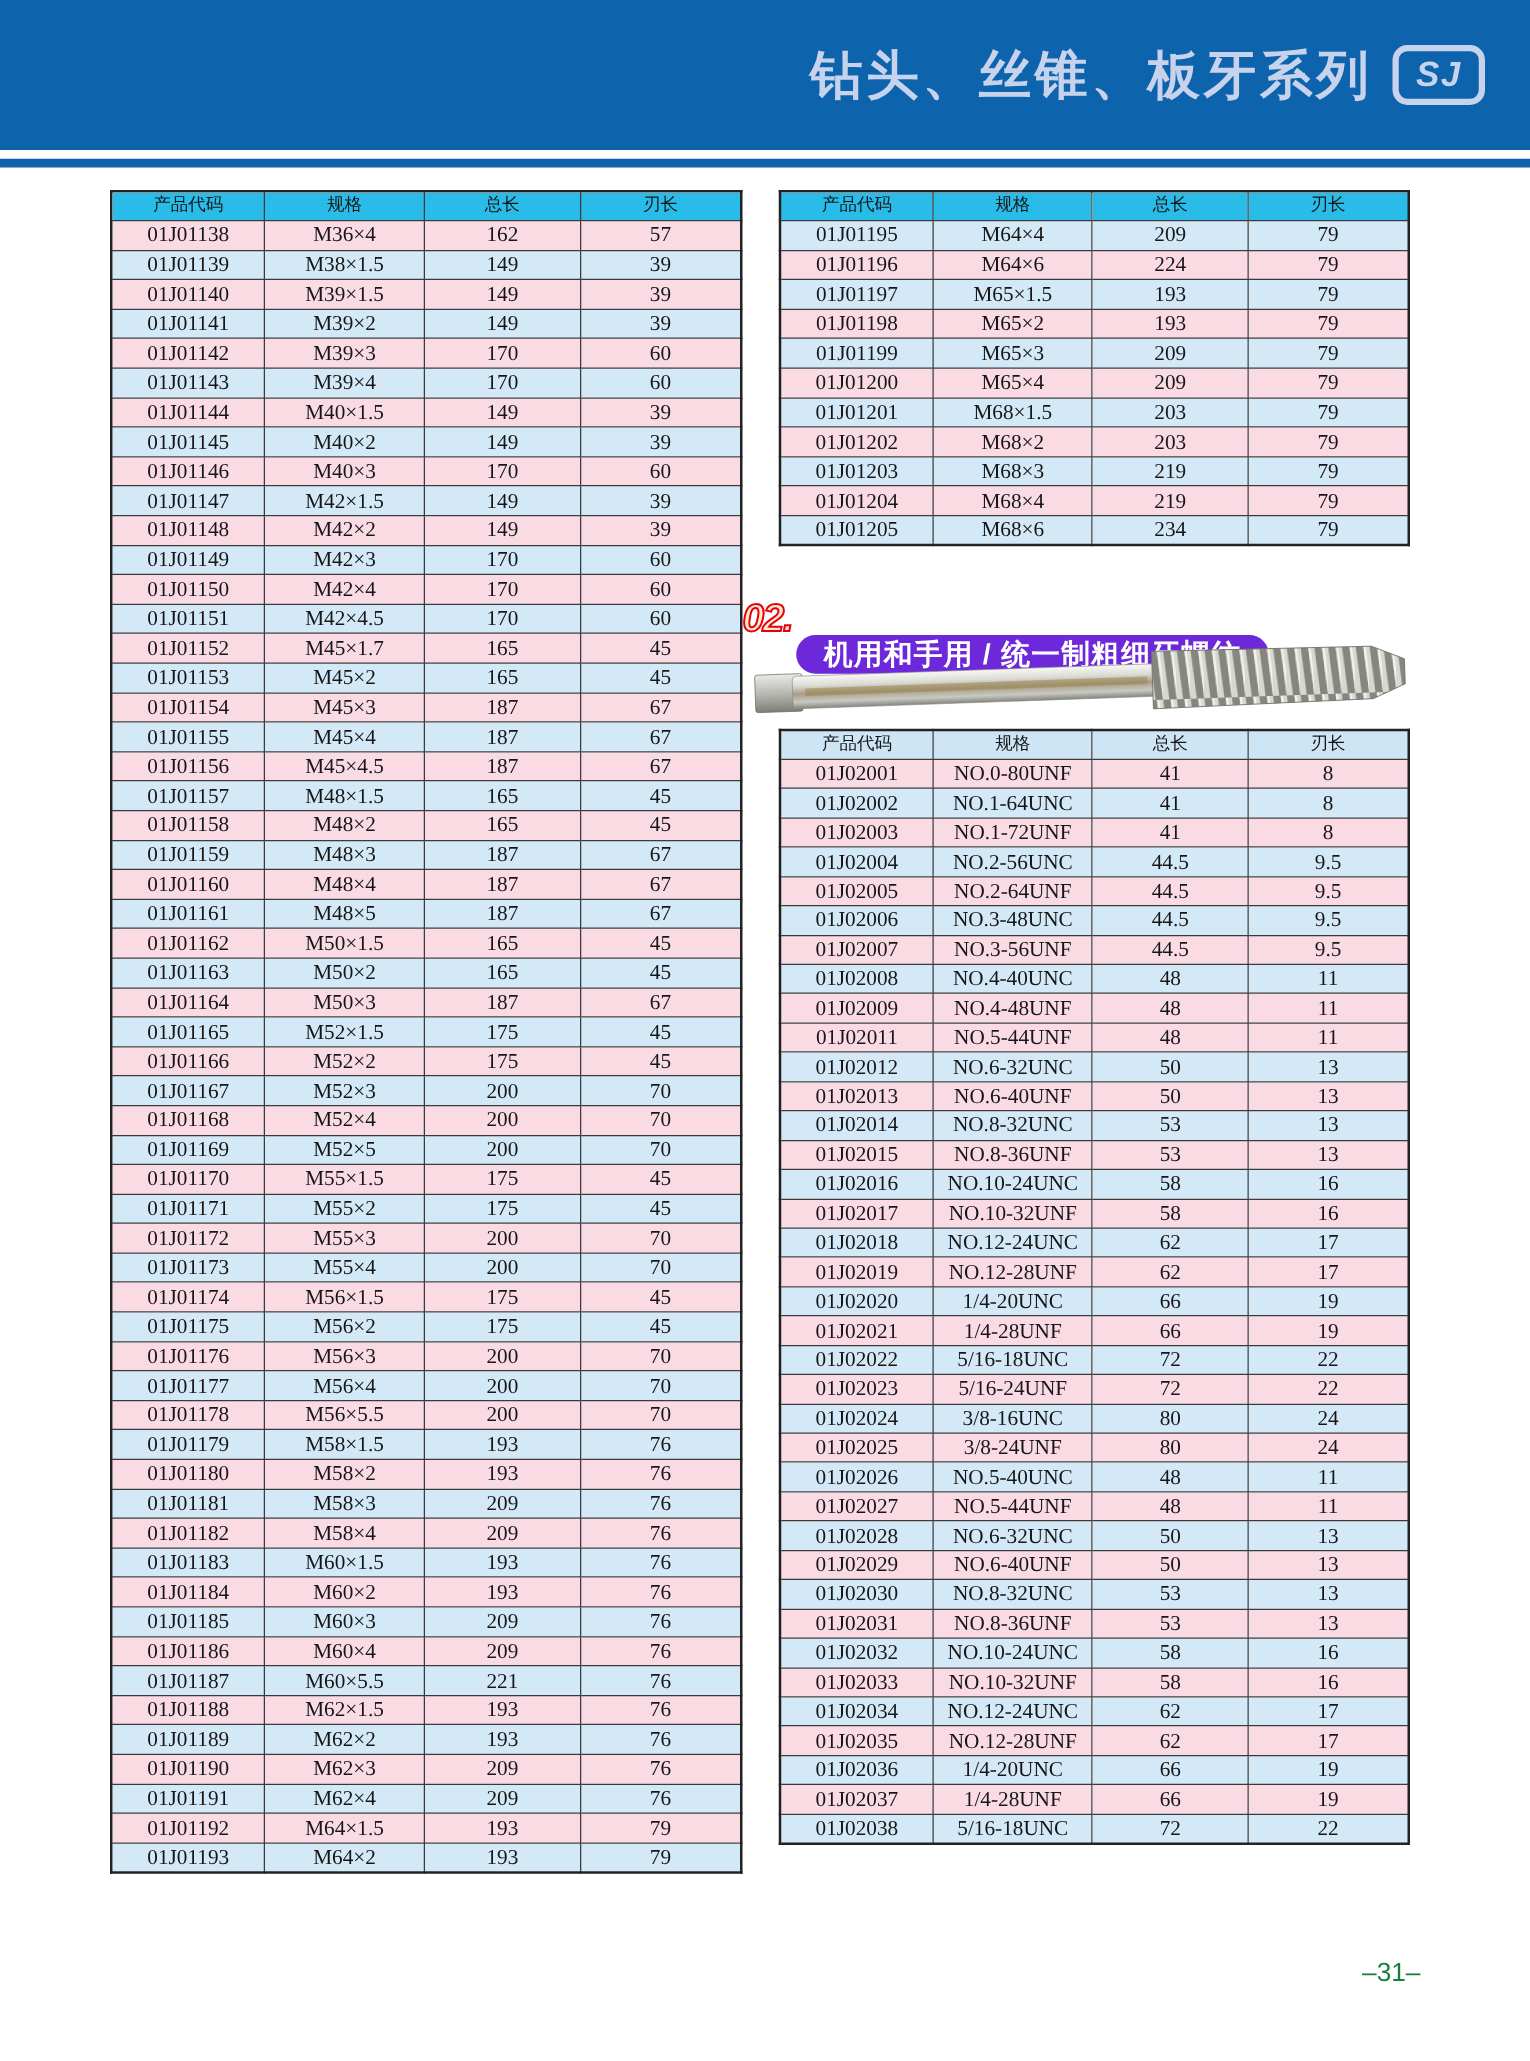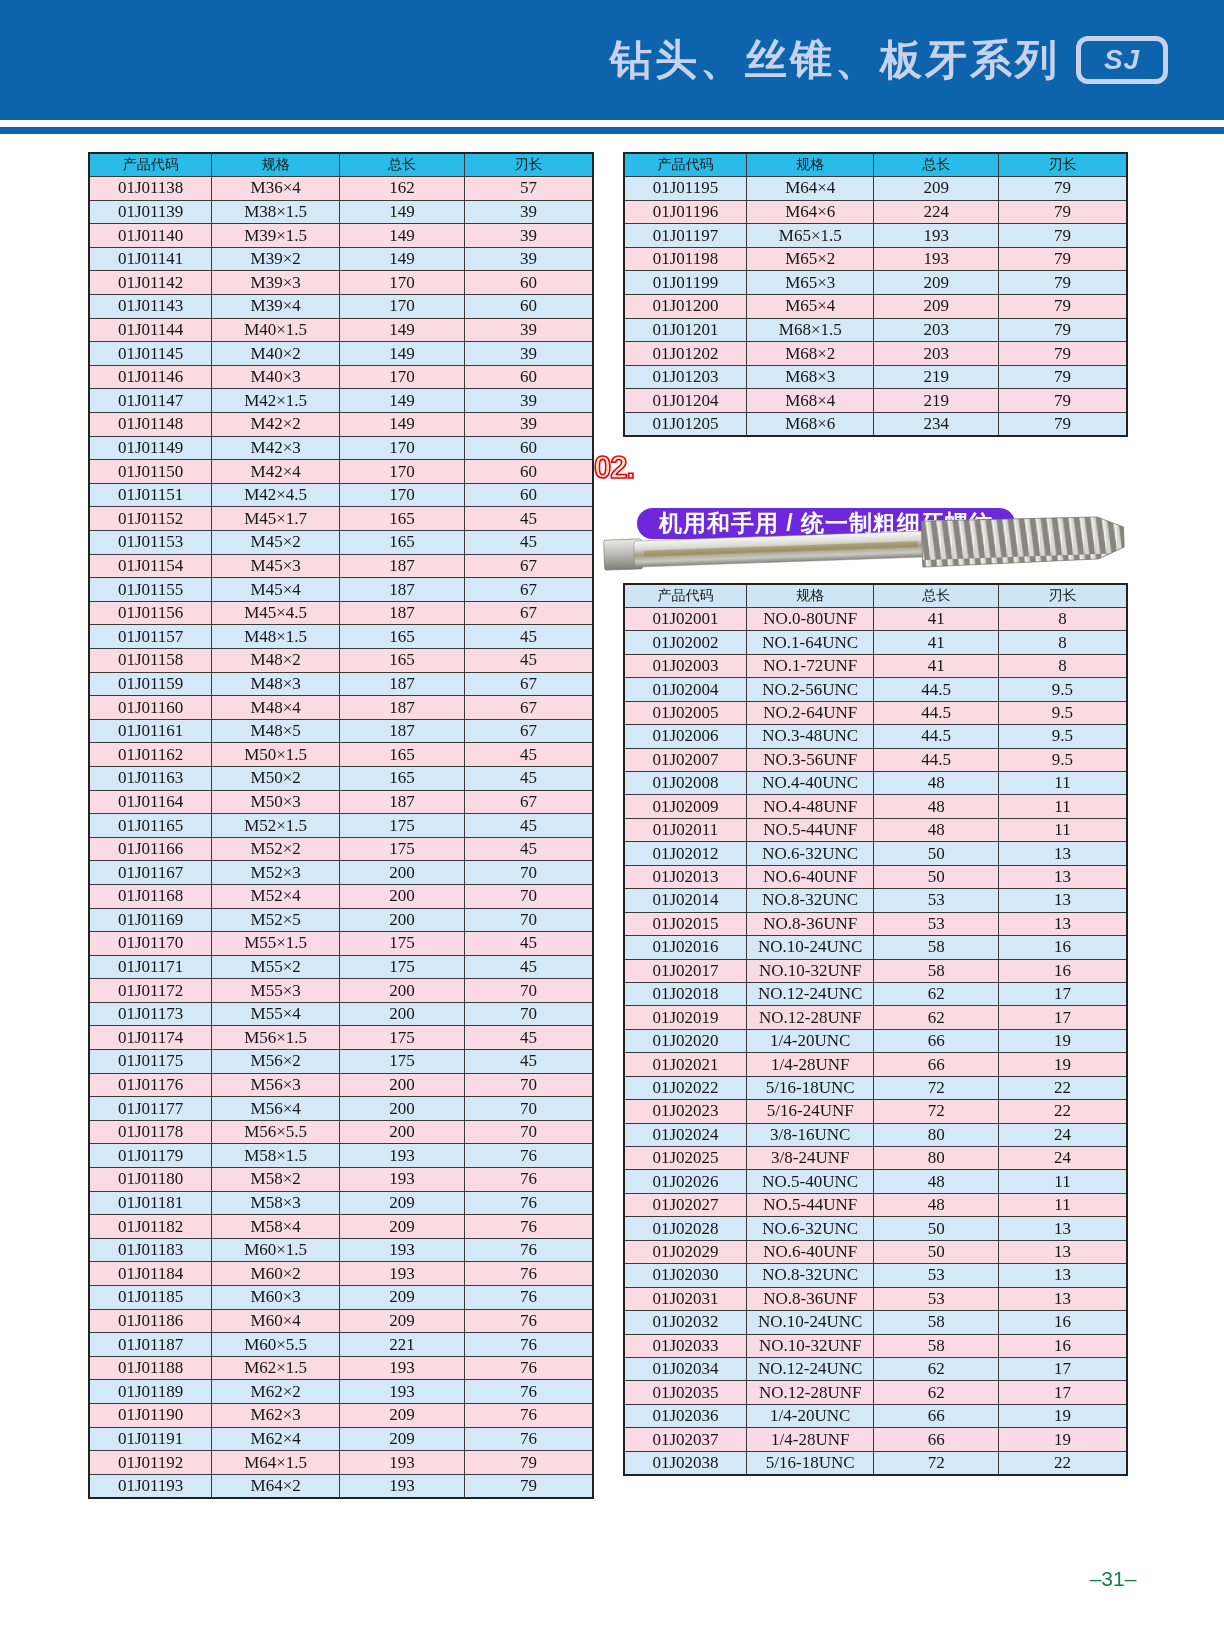--- a/index.html
+++ b/index.html
@@ -1,24 +1,24 @@
 <!DOCTYPE html>
 <html><head>
 <meta charset="utf-8">
 <style>
   html,body{margin:0;padding:0;background:#ffffff;}
   .page{position:relative;width:1224px;height:1649px;background:#ffffff;overflow:hidden;
         font-family:"Liberation Serif", serif;}
 
   
   .band{position:absolute;left:0;top:0;width:1224px;height:120px;background:#0E63AD;
-        display:flex;align-items:center;justify-content:flex-end;padding-right:56px;box-sizing:border-box;gap:16px;}
+        display:flex;align-items:center;justify-content:flex-end;padding-right:36px;box-sizing:border-box;gap:16px;}
   .band h1{margin:0;font-family:"Liberation Sans", sans-serif;font-weight:bold;
            font-size:42px;letter-spacing:3px;color:#C7D3EC;}
-  .logo{width:92px;height:48px;border:5px solid #C7D3EC;border-radius:12px;box-sizing:border-box;
+  .logo{width:74px;height:48px;border:5px solid #C7D3EC;border-radius:12px;box-sizing:border-box;
         display:flex;align-items:center;justify-content:center;}
   .logo span{font-family:"Liberation Sans", sans-serif;font-style:italic;font-weight:bold;
              font-size:28px;color:#C7D3EC;letter-spacing:1px;}
   .rule{position:absolute;left:0;top:127px;width:1224px;height:7px;background:#0E63AD;}
 
   
   table.cat{position:absolute;border-collapse:collapse;table-layout:fixed;
             border:2px solid #222;}
   table.cat th,table.cat td{border:1px solid #3a3a3a;text-align:center;vertical-align:middle;
             padding:0;line-height:1.05;color:#161616;overflow:hidden;white-space:nowrap;}
@@ -31,22 +31,22 @@
   table.cat th:nth-child(4){width:25.5%}
   tr.r-pink td{background:#FADBE4;}
   tr.r-blue td{background:#D4E9F7;}
   #tbl-left{left:88px;top:152px;width:506px;}
   #tbl-right-top{left:623px;top:152px;width:505px;}
   #tbl-right-bottom{left:623px;top:583px;width:505px;}
   #tbl-right-bottom th{background:#CDE5F4;}
   #tbl-right-bottom tr{height:23.45px;}
 
   
-  .badge-num{position:absolute;left:594px;top:450px;font-family:"Liberation Sans", sans-serif;
-             font-weight:bold;font-size:31px;color:#F6EDC6;
+  .badge-num{position:absolute;left:594px;top:477px;font-family:"Liberation Sans", sans-serif;
+             font-weight:bold;font-style:italic;font-size:31px;color:#F6EDC6;
              -webkit-text-stroke:1.6px #E60012;letter-spacing:-1px;}
   .pill{position:absolute;left:637px;top:508px;width:378px;height:31px;background:#6d28d9;
         border-radius:16px;display:flex;align-items:center;justify-content:center;}
   .pill span{font-family:"Liberation Sans", sans-serif;font-weight:bold;font-size:23px;
              color:#ffffff;letter-spacing:1px;}
 
   
   .tap{position:absolute;left:600px;top:510px;width:535px;height:72px;}
 
   

